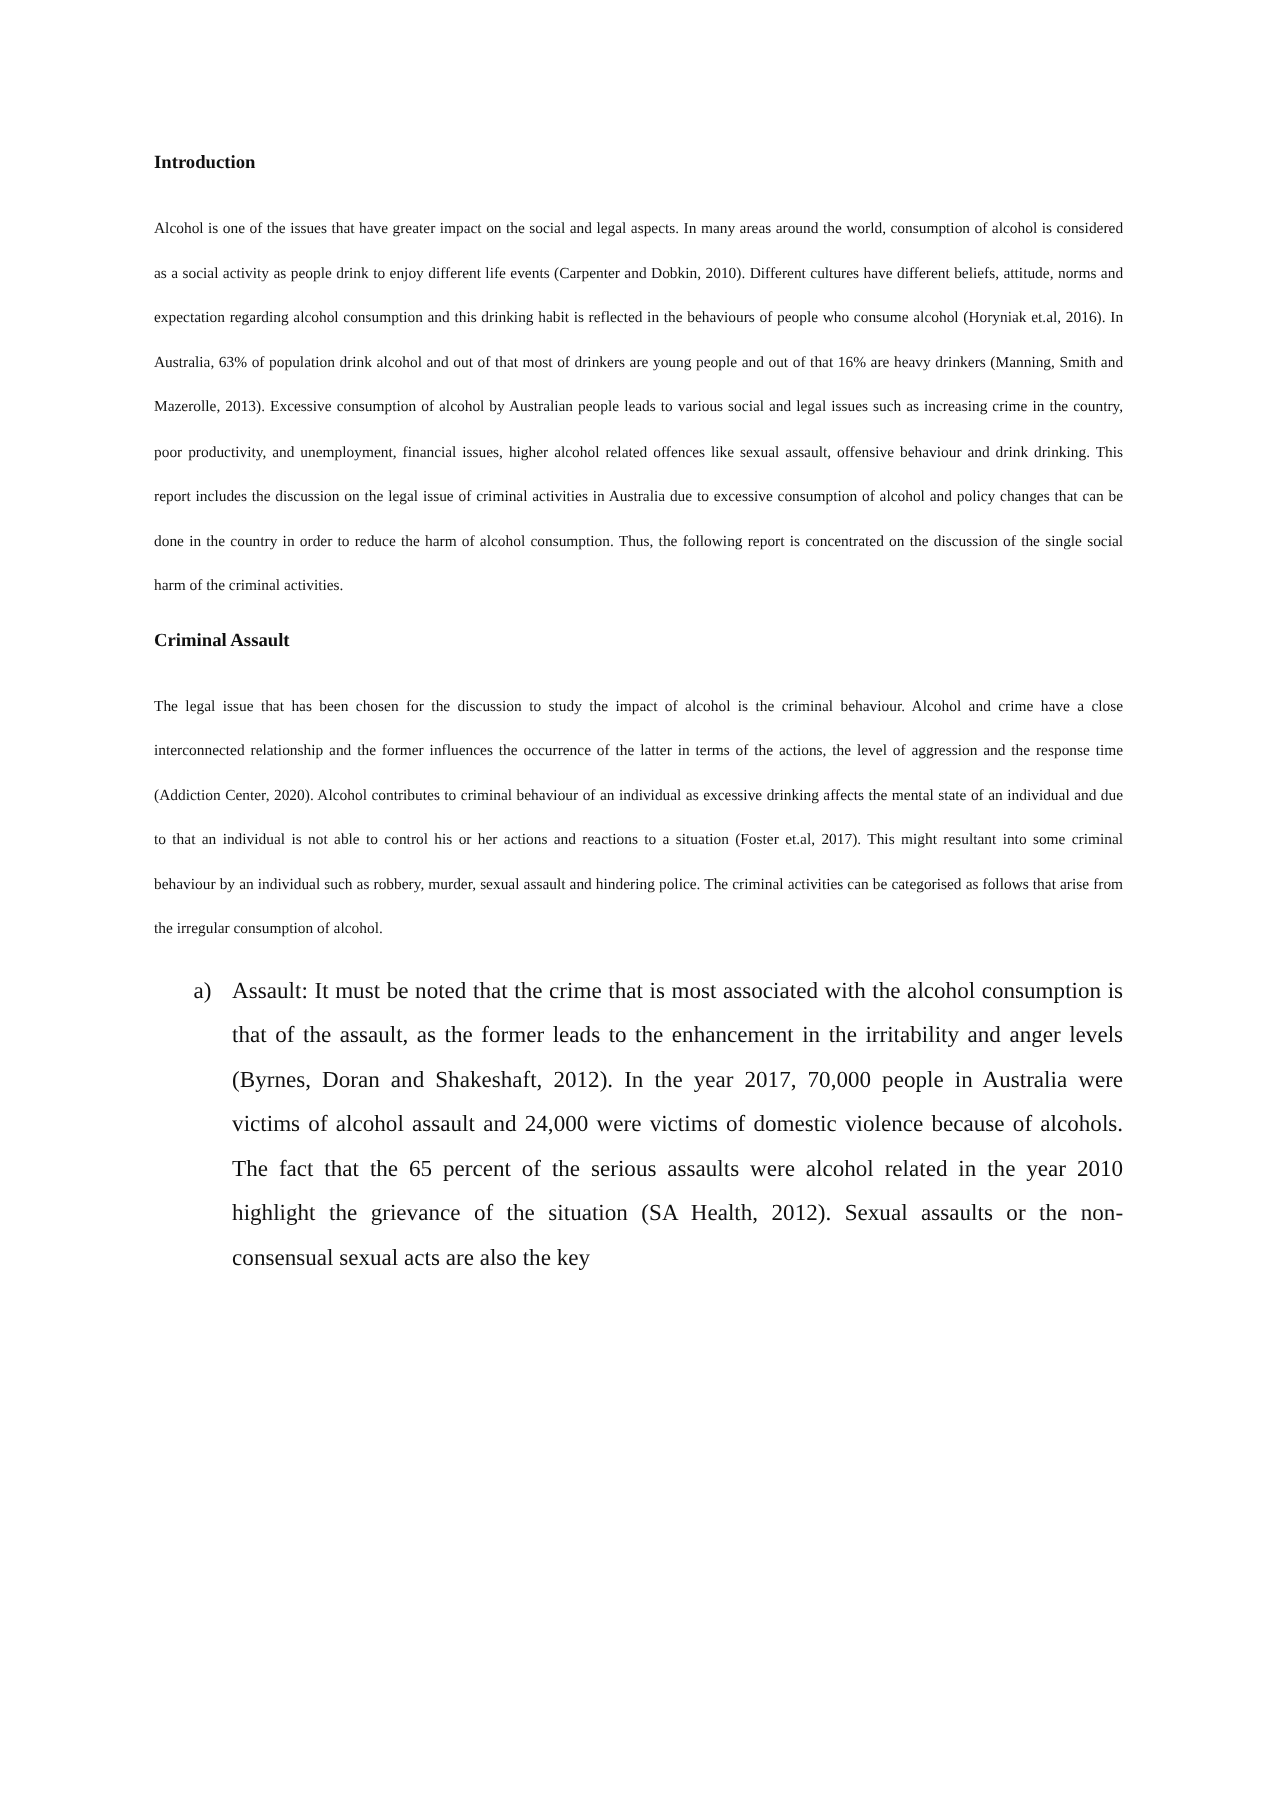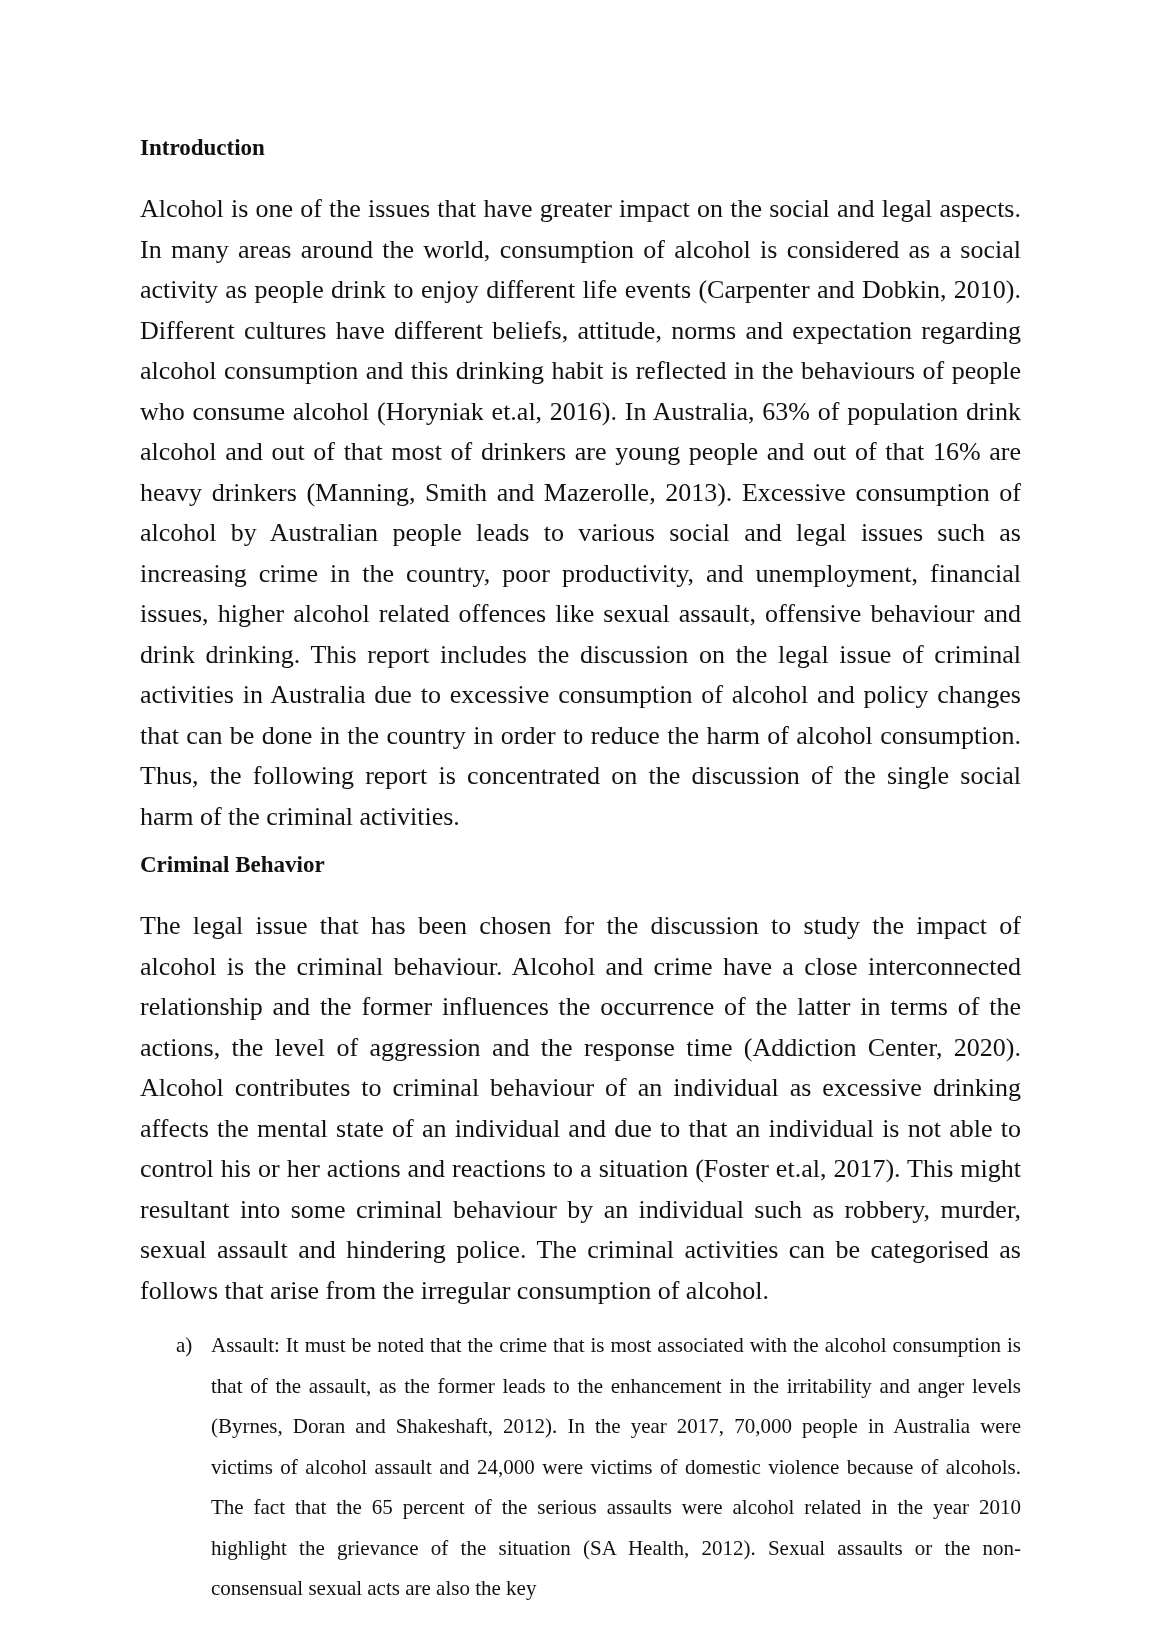--- a/index.html
+++ b/index.html
@@ -16,26 +16,26 @@
       color: #111111;
     }
     .page {
       position: absolute;
       left: 140px;
       top: 134px;
       width: 881px;
     }
     .heading {
       font-weight: bold;
-      font-size: 23px;
+      font-size: 17px;
       line-height: 28px;
       margin: 0 0 27px 0;
     }
     .para {
-      font-size: 26px;
+      font-size: 14px;
       line-height: 40.5px;
       text-align: justify;
       margin: 0 0 14px 0;
     }
     .list {
       list-style: none;
       margin: 0;
       padding: 0;
     }
     .list-item {
@@ -58,21 +58,21 @@
 <body>
 
 <div class="page">
 
   <section>
     <h2 class="heading">Introduction</h2>
     <p class="para">Alcohol is one of the issues that have greater impact on the social and legal aspects. In many areas around the world, consumption of alcohol is considered as a social activity as people drink to enjoy different life events (Carpenter and Dobkin, 2010).  Different cultures have different beliefs, attitude, norms and expectation regarding alcohol consumption and this drinking habit is reflected in the behaviours of people who consume alcohol (Horyniak et.al, 2016). In Australia, 63% of population drink alcohol and out of that most of drinkers are young people and out of that 16% are heavy drinkers (Manning, Smith and Mazerolle, 2013). Excessive consumption of alcohol by Australian people leads to various social and legal issues such as increasing crime in the country, poor productivity, and unemployment, financial issues, higher alcohol related offences like sexual assault, offensive behaviour and drink drinking.  This report includes the discussion on the legal issue of criminal activities in Australia due to excessive consumption of alcohol and policy changes that can be done in the country in order to reduce the harm of alcohol consumption. Thus, the following report is concentrated on the discussion of the single social harm of the criminal activities.</p>
   </section>
 
   <section>
-    <h2 class="heading">Criminal Behavior</h2>
+    <h2 class="heading">Criminal Assault</h2>
     <p class="para">The legal issue that has been chosen for the discussion to study the impact of alcohol is the criminal behaviour. Alcohol and crime have a close interconnected relationship and the former influences the occurrence of the latter in terms of the actions, the level of aggression and the response time (Addiction Center, 2020). Alcohol contributes to criminal behaviour of an individual as excessive drinking affects the mental state of an individual and due to that an individual is not able to control his or her actions and reactions to a situation (Foster et.al, 2017). This might resultant into some criminal behaviour by an individual such as robbery, murder, sexual assault and hindering police. The criminal activities can be categorised as follows that arise from the irregular consumption of alcohol.</p>
 
     <ul class="list">
       <li class="list-item">
         <span class="list-marker">a)</span>
         <span class="bold">Assault:</span><span> It must be noted that the crime that is most associated with the alcohol consumption is that of the assault, as the former leads to the enhancement in the irritability and anger levels (Byrnes, Doran and Shakeshaft, 2012). In the year 2017, 70,000 people in Australia were victims of alcohol assault and 24,000 were victims of domestic violence because of alcohols. The fact that the 65 percent of the serious assaults were alcohol related in the year 2010 highlight the grievance of the situation (SA Health, 2012). Sexual assaults or the non-consensual sexual acts are also the key</span>
       </li>
     </ul>
   </section>
 

